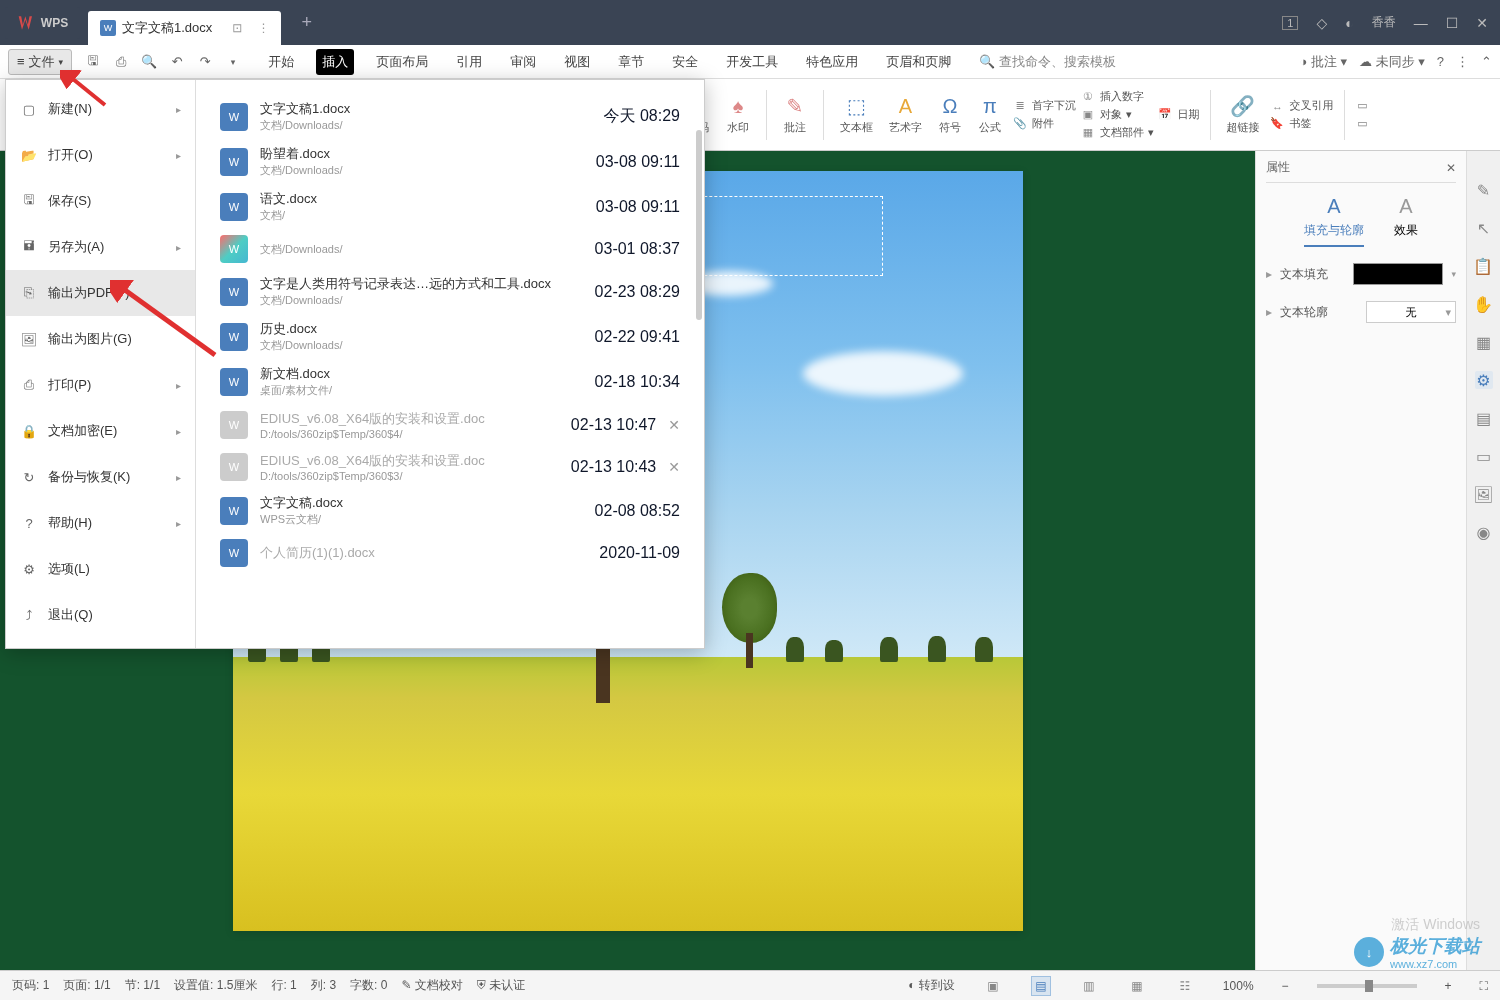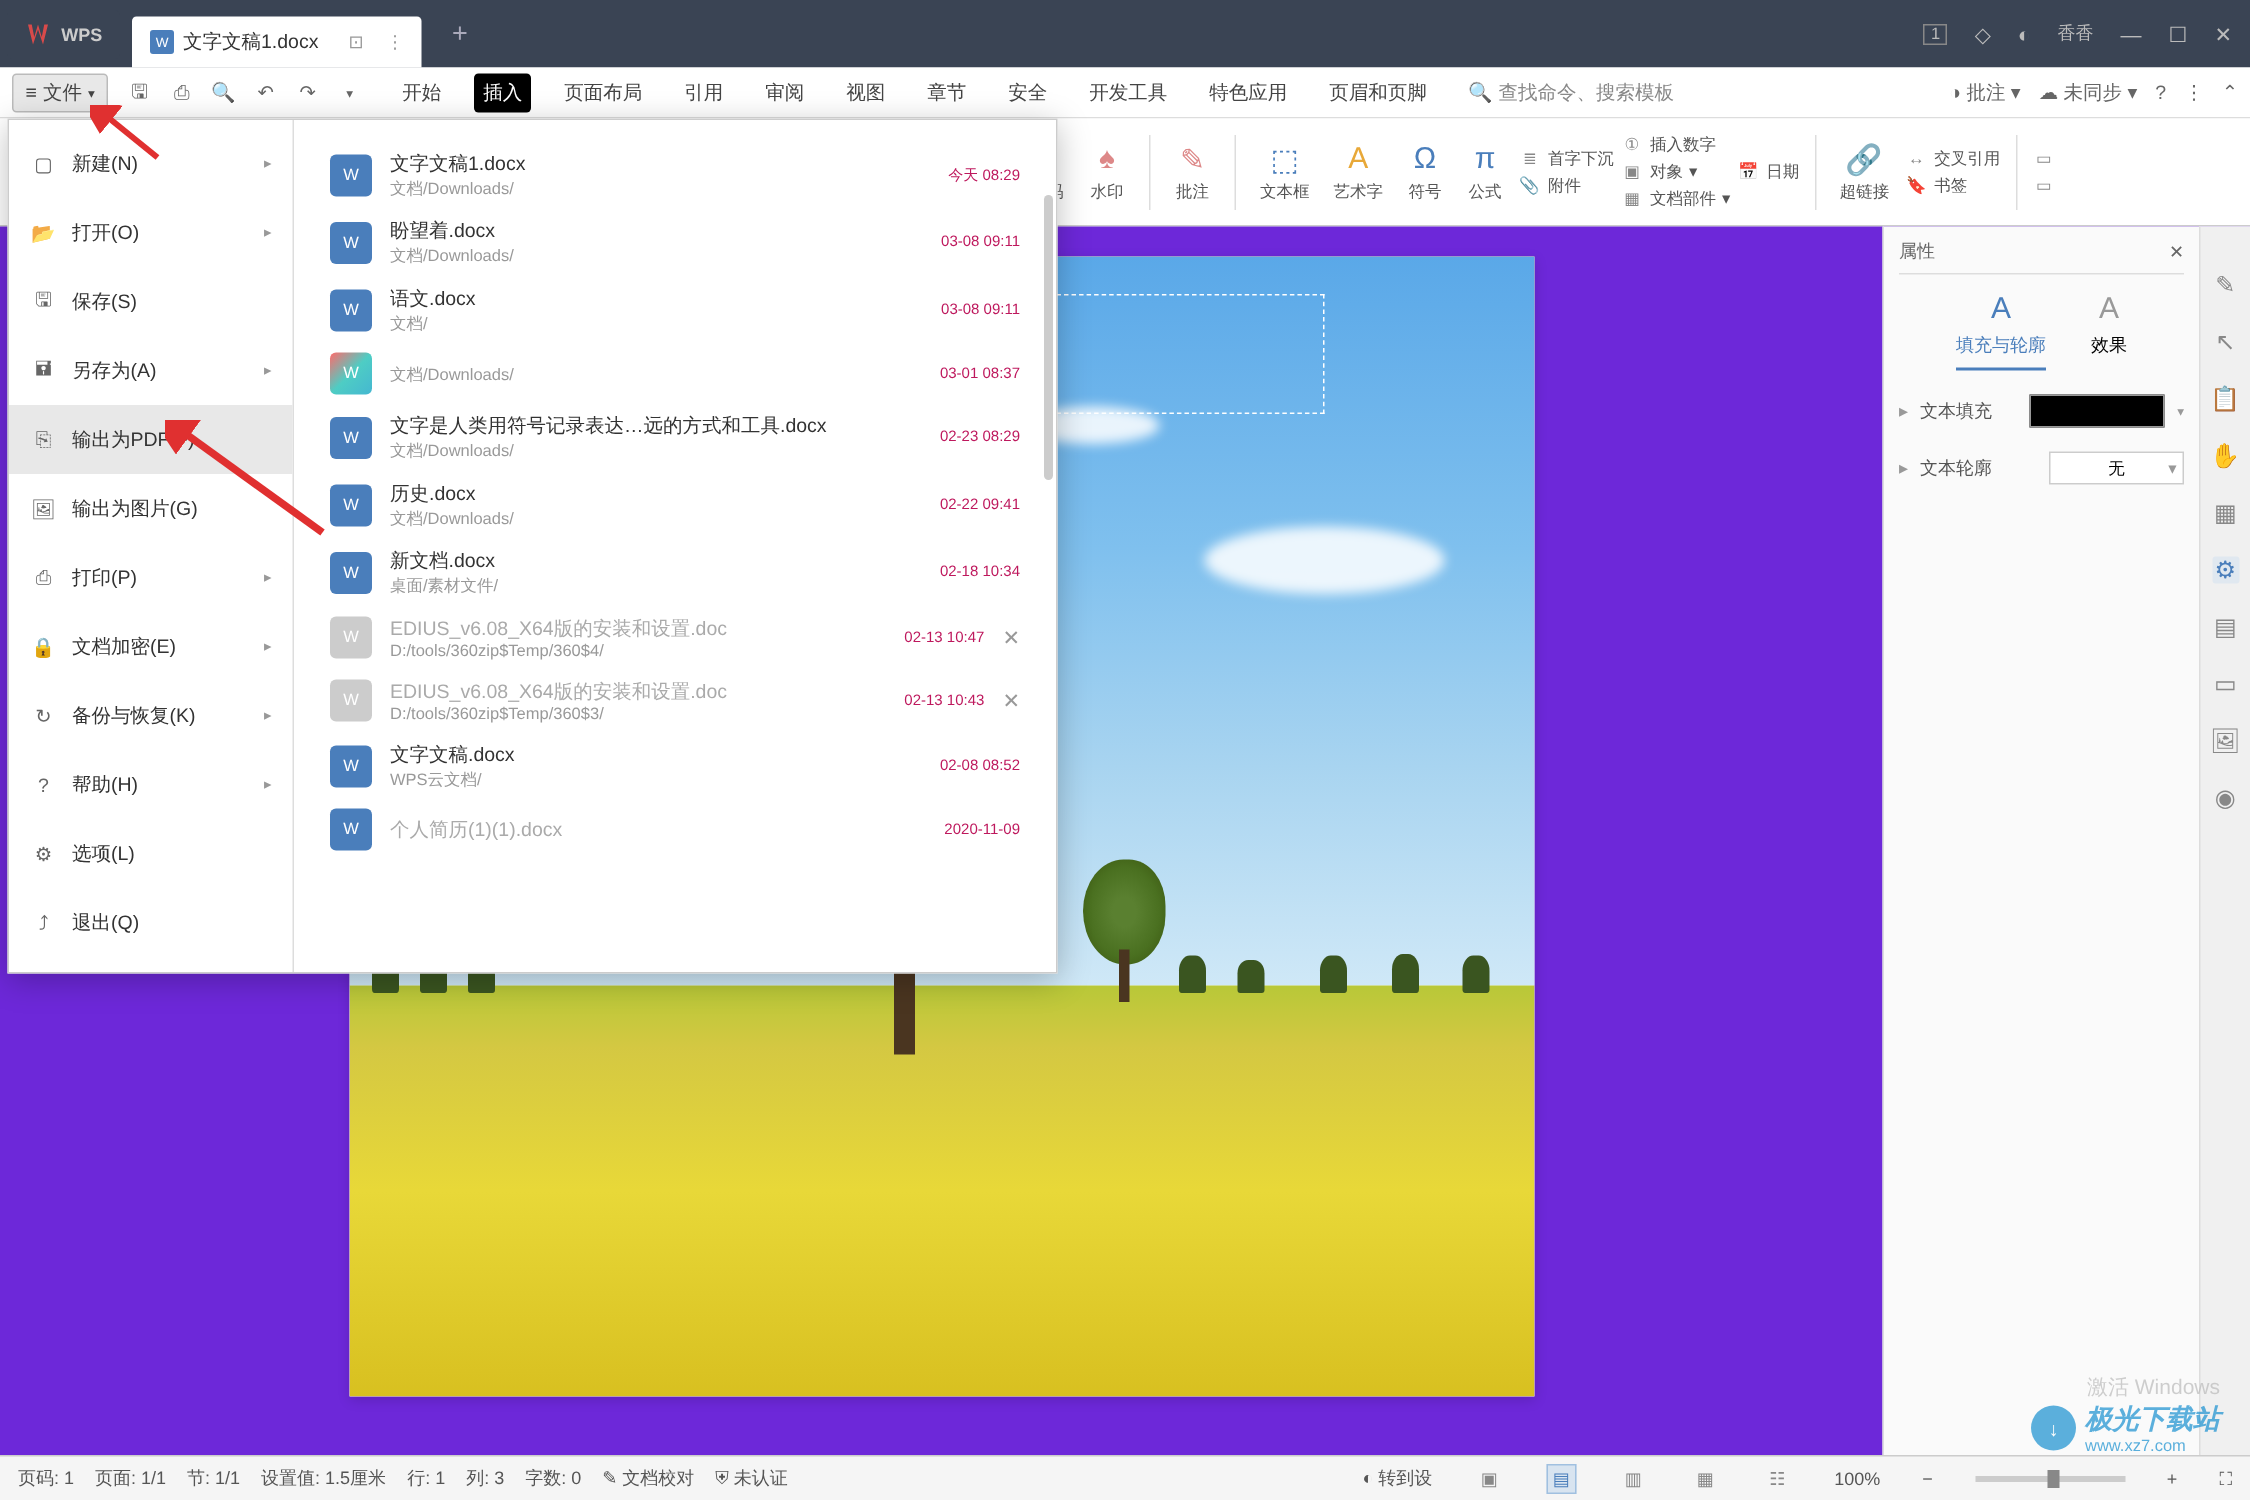--- a/index.html
+++ b/index.html
@@ -45,26 +45,26 @@
 .fm-right { flex: 1; padding: 14px 20px; overflow-y: auto; position: relative; }
 .fm-header { font-size: 13px; color: #333; margin-bottom: 14px; display: flex; align-items: center; gap: 10px; }
 .recent-item { display: flex; align-items: center; padding: 6px 4px; cursor: pointer; position: relative; }
 .recent-icon { width: 28px; height: 28px; background: #4a7ebb; border-radius: 4px; margin-right: 12px; display: flex; align-items: center; justify-content: center; color: #fff; font-size: 11px; flex-shrink: 0; }
 .recent-icon.alt { background: linear-gradient(135deg,#ff6b6b,#4ecdc4,#45b7d1); }
 .recent-icon.gray { background: #ccc; }
 .recent-text { flex: 1; min-width: 0; }
 .recent-name { font-size: 13px; color: #333; }
 .recent-name.gray { color: #aaa; }
 .recent-path { font-size: 11px; color: #999; }
-.recent-date { font-size: 10px; color: #be185d; margin-left: 10px; }
+.recent-date { font-size: 16px; color: #0f172a; margin-left: 10px; }
 .recent-close { color: #999; margin-left: 12px; cursor: pointer; font-size: 14px; }
 .fm-scroll { position: absolute; right: 2px; top: 50px; width: 6px; height: 190px; background: #ccc; border-radius: 3px; }
 
 
-.workspace { position: absolute; top: 151px; left: 0; right: 0; bottom: 30px; background: #6d28d9; display: flex; }
+.workspace { position: absolute; top: 151px; left: 0; right: 0; bottom: 30px; background: #14532d; display: flex; }
 .canvas { flex: 1; display: flex; justify-content: center; overflow: hidden; padding-top: 20px; }
 .page { width: 790px; height: 760px; background: #fff; box-shadow: 0 2px 8px rgba(0,0,0,0.15); position: relative; overflow: hidden; }
 .page-img { position: absolute; top: 0; left: 0; right: 0; height: 760px; }
 .sky { height: 64%; background: linear-gradient(180deg, #5aa8e8 0%, #7fc0ee 40%, #a8d4f0 70%, #cfe8f7 100%); position: relative; }
 .cloud { position: absolute; background: rgba(255,255,255,0.85); border-radius: 50%; filter: blur(4px); }
 .field { height: 36%; background: linear-gradient(180deg, #b8c838 0%, #d4c842 15%, #e8d838 50%, #d8c020 100%); position: relative; }
 .horizon-trees { position: absolute; top: -25px; left: 0; right: 0; height: 30px; }
 .htree { position: absolute; bottom: 0; width: 18px; height: 25px; background: #3a5520; border-radius: 40% 40% 10% 10%; }
 .tree-main { position: absolute; bottom: 30%; left: 38%; width: 140px; height: 220px; }
 .tree-crown { width: 140px; height: 160px; background: radial-gradient(ellipse, #5a8030 20%, #4a7020 60%, #3a5510 95%); border-radius: 50% 45% 48% 52%; }

